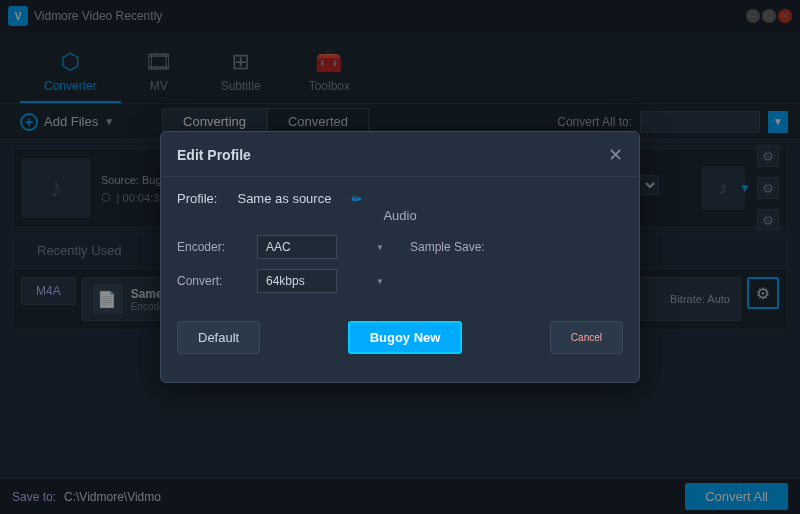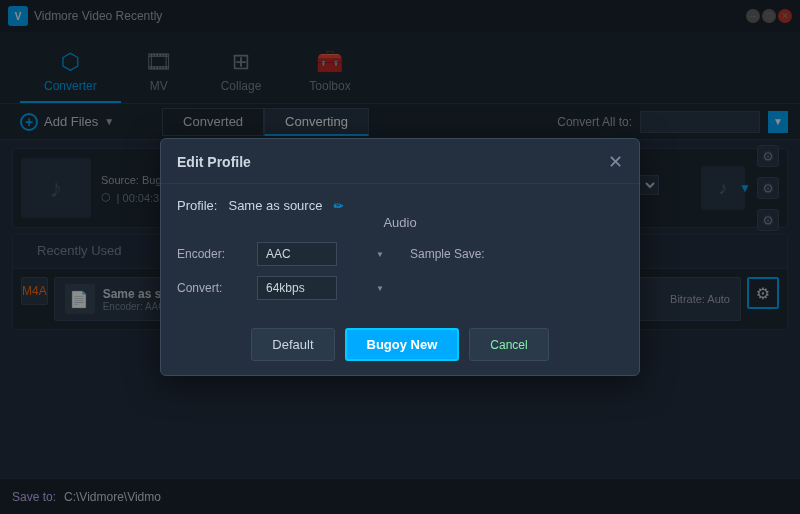--- a/index.html
+++ b/index.html
@@ -315,24 +315,24 @@
       color: #00aaff;
       border-bottom: 2px solid #00aaff;
     }
     .format-content {
       display: flex;
       padding: 8px;
       gap: 6px;
       align-items: flex-start;
     }
     .format-type-btn {
-      padding: 6px 0;
-      background: #2a3a4a;
-      border: 1px solid #3a4a5a;
-      color: #f97316;
+      padding: 6px 14px;
+      background: #2a3a4a;
+      border: 1px solid #3a4a5a;
+      color: #c4b5fd;
       font-size: 12px;
       cursor: pointer;
       border-radius: 2px;
     }
     .format-item {
       display: flex;
       align-items: center;
       padding: 6px 10px;
       background: #2a3a4a;
       border: 1px solid #3a4a5a;
@@ -436,21 +436,21 @@
       color: #7a8a9a;
       font-size: 18px;
       cursor: pointer;
     }
     .modal-body {
       padding: 14px 16px;
     }
     .profile-row {
       display: flex;
       align-items: center;
-      gap: 11px;
+      gap: 20px;
       margin-bottom: 2px;
       font-size: 13px;
       color: #cdd6e0;
     }
     .edit-pencil {
       color: #00aaff;
       font-size: 12px;
       cursor: pointer;
     }
     .section-title {
@@ -496,22 +496,22 @@
       position: absolute;
       right: 6px;
       top: 50%;
       transform: translateY(-50%);
       font-size: 8px;
       color: #7a8a9a;
       pointer-events: none;
     }
     .modal-footer {
       display: flex;
-      justify-content: center;
-      padding: 10px 16px 14px;
+      justify-content: space-between;
+      padding: 10px 16px 28px;
       gap: 10px;
     }
     .btn-default {
       background: #2a3a4a;
       border: 1px solid #3a4a5a;
       color: #cdd6e0;
       padding: 7px 20px;
       font-size: 13px;
       cursor: pointer;
       border-radius: 3px;
@@ -522,23 +522,23 @@
       color: white;
       padding: 7px 20px;
       font-size: 13px;
       cursor: pointer;
       border-radius: 3px;
       font-weight: bold;
     }
     .btn-cancel {
       background: #2a3a4a;
       border: 1px solid #3a4a5a;
-      color: #86efac;
+      color: #fca5a5;
       padding: 7px 20px;
-      font-size: 12px;
+      font-size: 10px;
       cursor: pointer;
       border-radius: 3px;
     }
   </style>
 </head>
 <body>
 
 <div id="title-bar">
   <div class="app-icon">
     <span>V</span>
@@ -555,40 +555,40 @@
   <div class="nav-tab active">
     <span class="tab-icon">⬡</span>
     <span>Converter</span>
   </div>
   <div class="nav-tab">
     <span class="tab-icon">🎞</span>
     <span>MV</span>
   </div>
   <div class="nav-tab">
     <span class="tab-icon">⊞</span>
-    <span>Collage</span>
+    <span>Subtitle</span>
   </div>
   <div class="nav-tab">
     <span class="tab-icon">🧰</span>
     <span>Toolbox</span>
   </div>
 </div>
 
 <div id="sub-toolbar">
   <button class="add-files-btn">
     <span class="plus-icon">+</span>
     <span>Add Files</span>
     <span style="color:#aab;font-size:10px;">▼</span>
   </button>
   <div class="tab-pills">
+    <div class="tab-pill active">
+      <span>Converting</span>
+    </div>
     <div class="tab-pill">
       <span>Converted</span>
-    </div>
-    <div class="tab-pill active">
-      <span>Converting</span>
     </div>
   </div>
   <div class="convert-all-area">
     <span>Convert All to:</span>
     <select class="convert-all-select">
       <option></option>
     </select>
     <div class="convert-all-btn" style="background:#00aaff;width:20px;height:22px;display:flex;align-items:center;justify-content:center;cursor:pointer;">
       <span style="color:white;font-size:10px;">▼</span>
     </div>
@@ -676,20 +676,21 @@
       <div class="format-settings-btn">
         <span>⚙</span>
       </div>
     </div>
   </div>
 </div>
 
 <div id="bottom-bar">
   <span class="save-to-label">Save to:</span>
   <span class="save-to-path">C:\Vidmore\Vidmo</span>
+  <button class="convert-btn">Convert All</button>
 </div>
 
 <div id="modal-overlay">
   <div id="edit-profile-modal">
 
     <div class="modal-header">
       <span class="modal-title">Edit Profile</span>
       <button class="modal-close">✕</button>
     </div>
 

